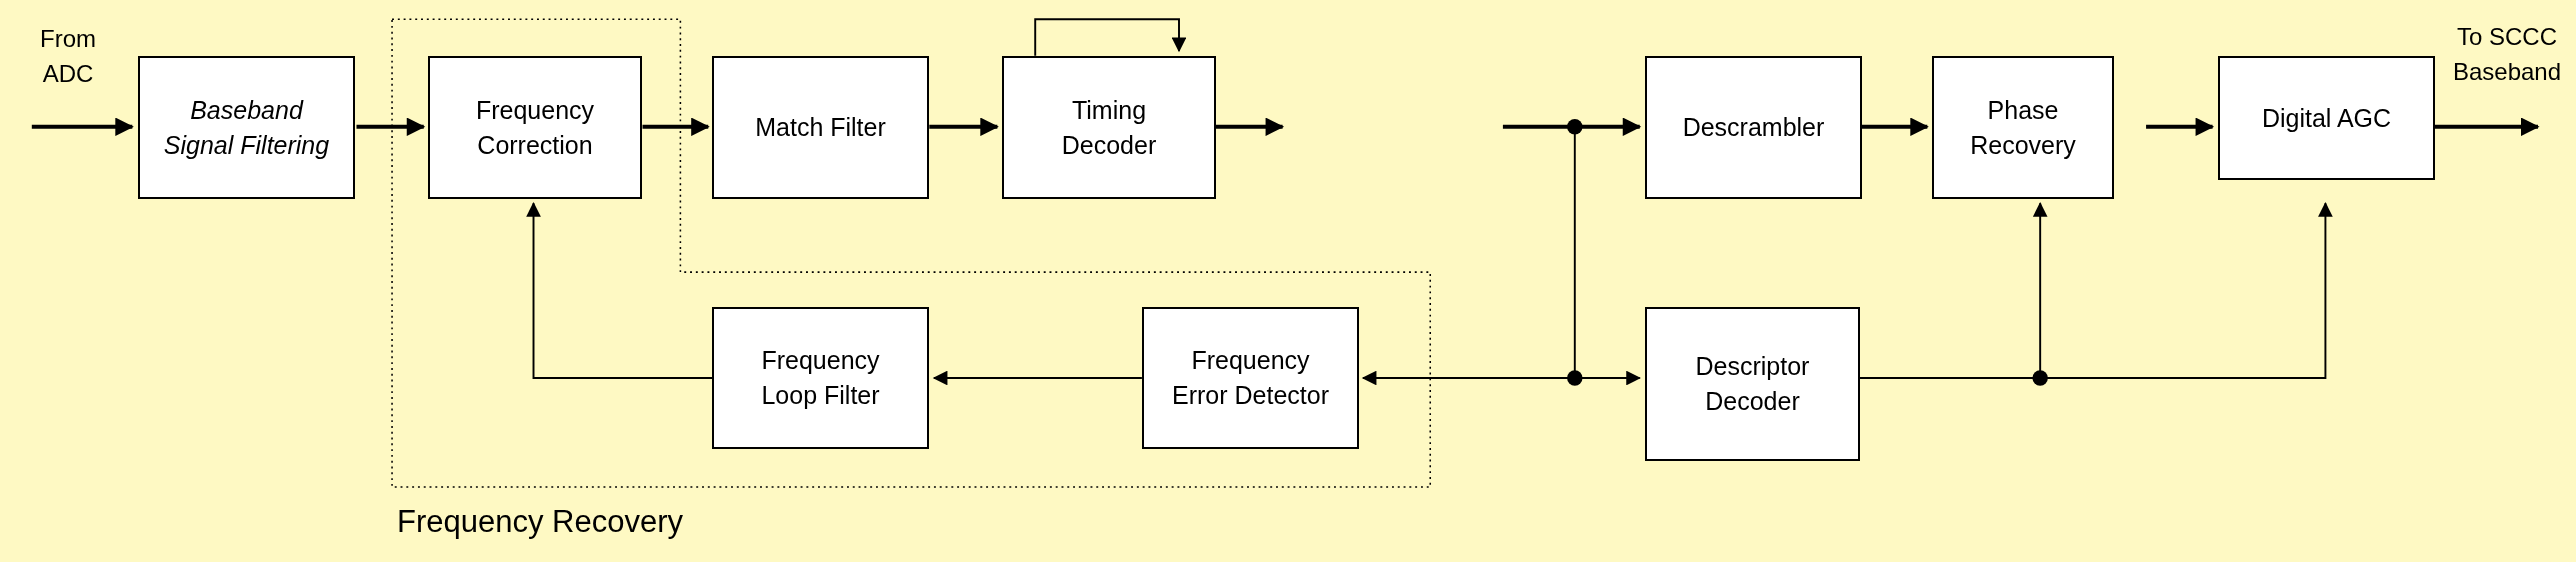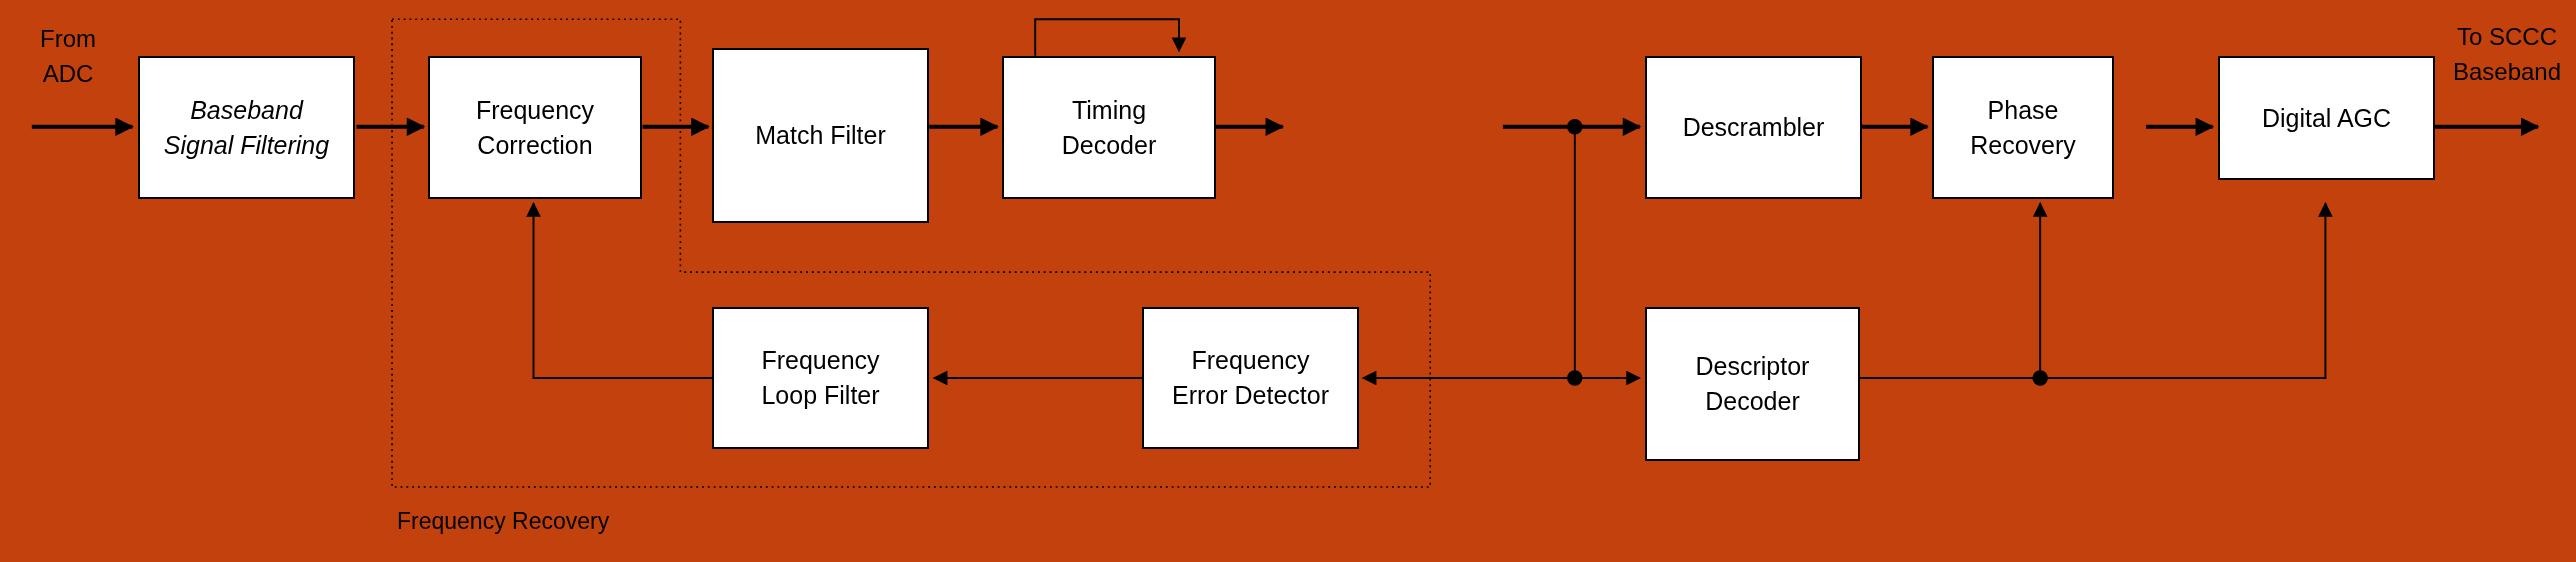--- a/index.html
+++ b/index.html
@@ -1,31 +1,31 @@
 <!DOCTYPE html>
 <html style="font-size:12.4px"><head>
 <meta charset="utf-8">
 <style>
   html,body{margin:0;padding:0;background:#ffffff;}
   .stage{
-    position:relative;width:2576px;height:562px;background:#c2410c;
+    position:relative;width:2576px;height:562px;background:#fef9c3;
     font-family:"Liberation Sans","DejaVu Sans",sans-serif;color:#000;
     overflow:hidden;
   }
   .box{
     position:absolute;background:#ffffff;border:2.3px solid #000;
     box-sizing:border-box;display:flex;align-items:center;justify-content:center;
     text-align:center;font-size:25px;line-height:35px;white-space:pre-line;
     z-index:2;
   }
   .lbl{
     position:absolute;font-size:24px;line-height:35px;text-align:center;
     white-space:pre-line;z-index:3;
   }
-  .lbl.group{font-size:23px;text-align:left;}
+  .lbl.group{font-size:31px;text-align:left;}
   svg.wires{position:absolute;left:0;top:0;z-index:1;}
   svg .wire{fill:none;}
   svg .thick{stroke-width:5;}
   svg .thin{stroke-width:2.5;}
   svg .dotted{stroke-width:2;stroke-dasharray:2.5 5;}
   svg .dot{stroke:none;}
 </style>
 </head>
 <body>
 
@@ -75,21 +75,21 @@
 
   <div class="lbl" style="left:14px;top:21px;width:108px;">From
 ADC</div>
   <div class="lbl" style="left:2438px;top:18.6px;width:138px;">To SCCC
 Baseband</div>
 
   <div class="box" style="left:138px;top:56px;width:217px;height:143px;font-style:italic;">Baseband
 Signal Filtering</div>
   <div class="box" style="left:428px;top:56px;width:214px;height:143px;">Frequency
 Correction</div>
-  <div class="box" style="left:712px;top:48px;width:217px;height:175px;">Match Filter</div>
+  <div class="box" style="left:712px;top:56px;width:217px;height:143px;">Match Filter</div>
   <div class="box" style="left:1002px;top:56px;width:214px;height:143px;">Timing
 Decoder</div>
   <div class="box" style="left:1645px;top:56px;width:217px;height:143px;text-align:right;">Descrambler</div>
   <div class="box" style="left:1932px;top:56px;width:182px;height:143px;">Phase
 Recovery</div>
   <div class="box" style="left:2218px;top:56px;width:217px;height:124px;">Digital AGC</div>
 
   <div class="box" style="left:712px;top:307px;width:217px;height:142px;">Frequency
 Loop Filter</div>
   <div class="box" style="left:1142px;top:307px;width:217px;height:142px;">Frequency

